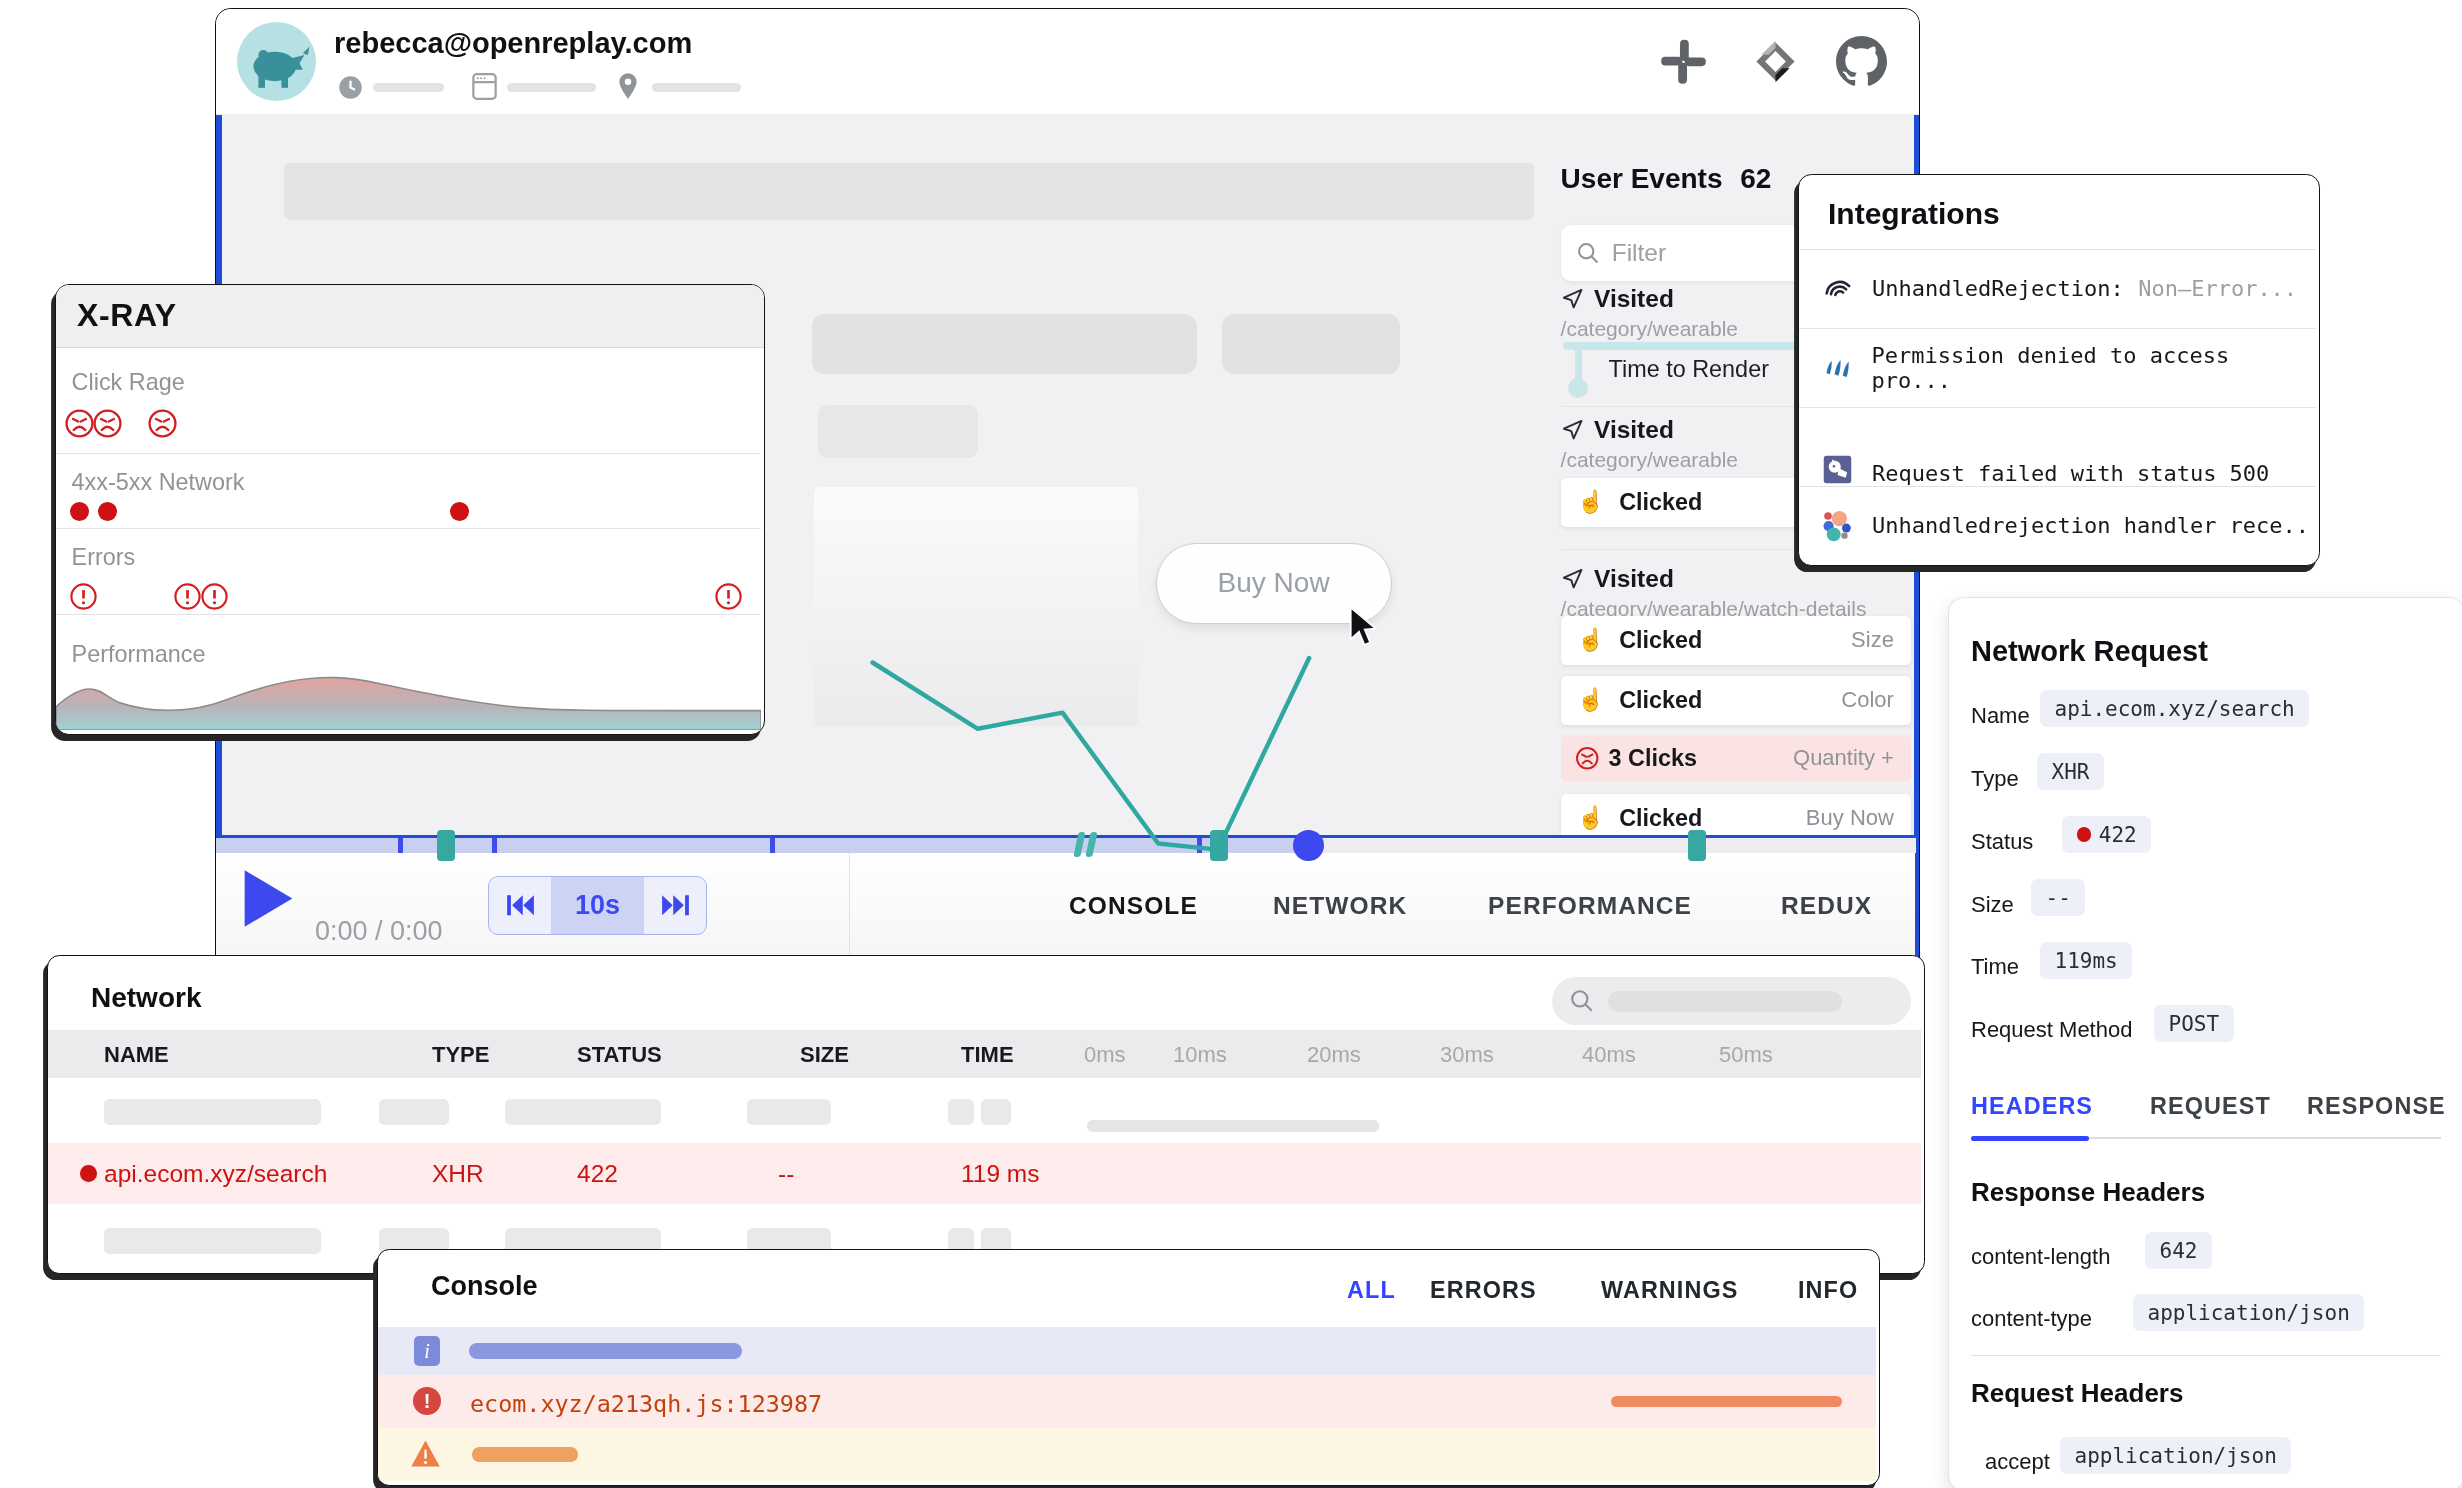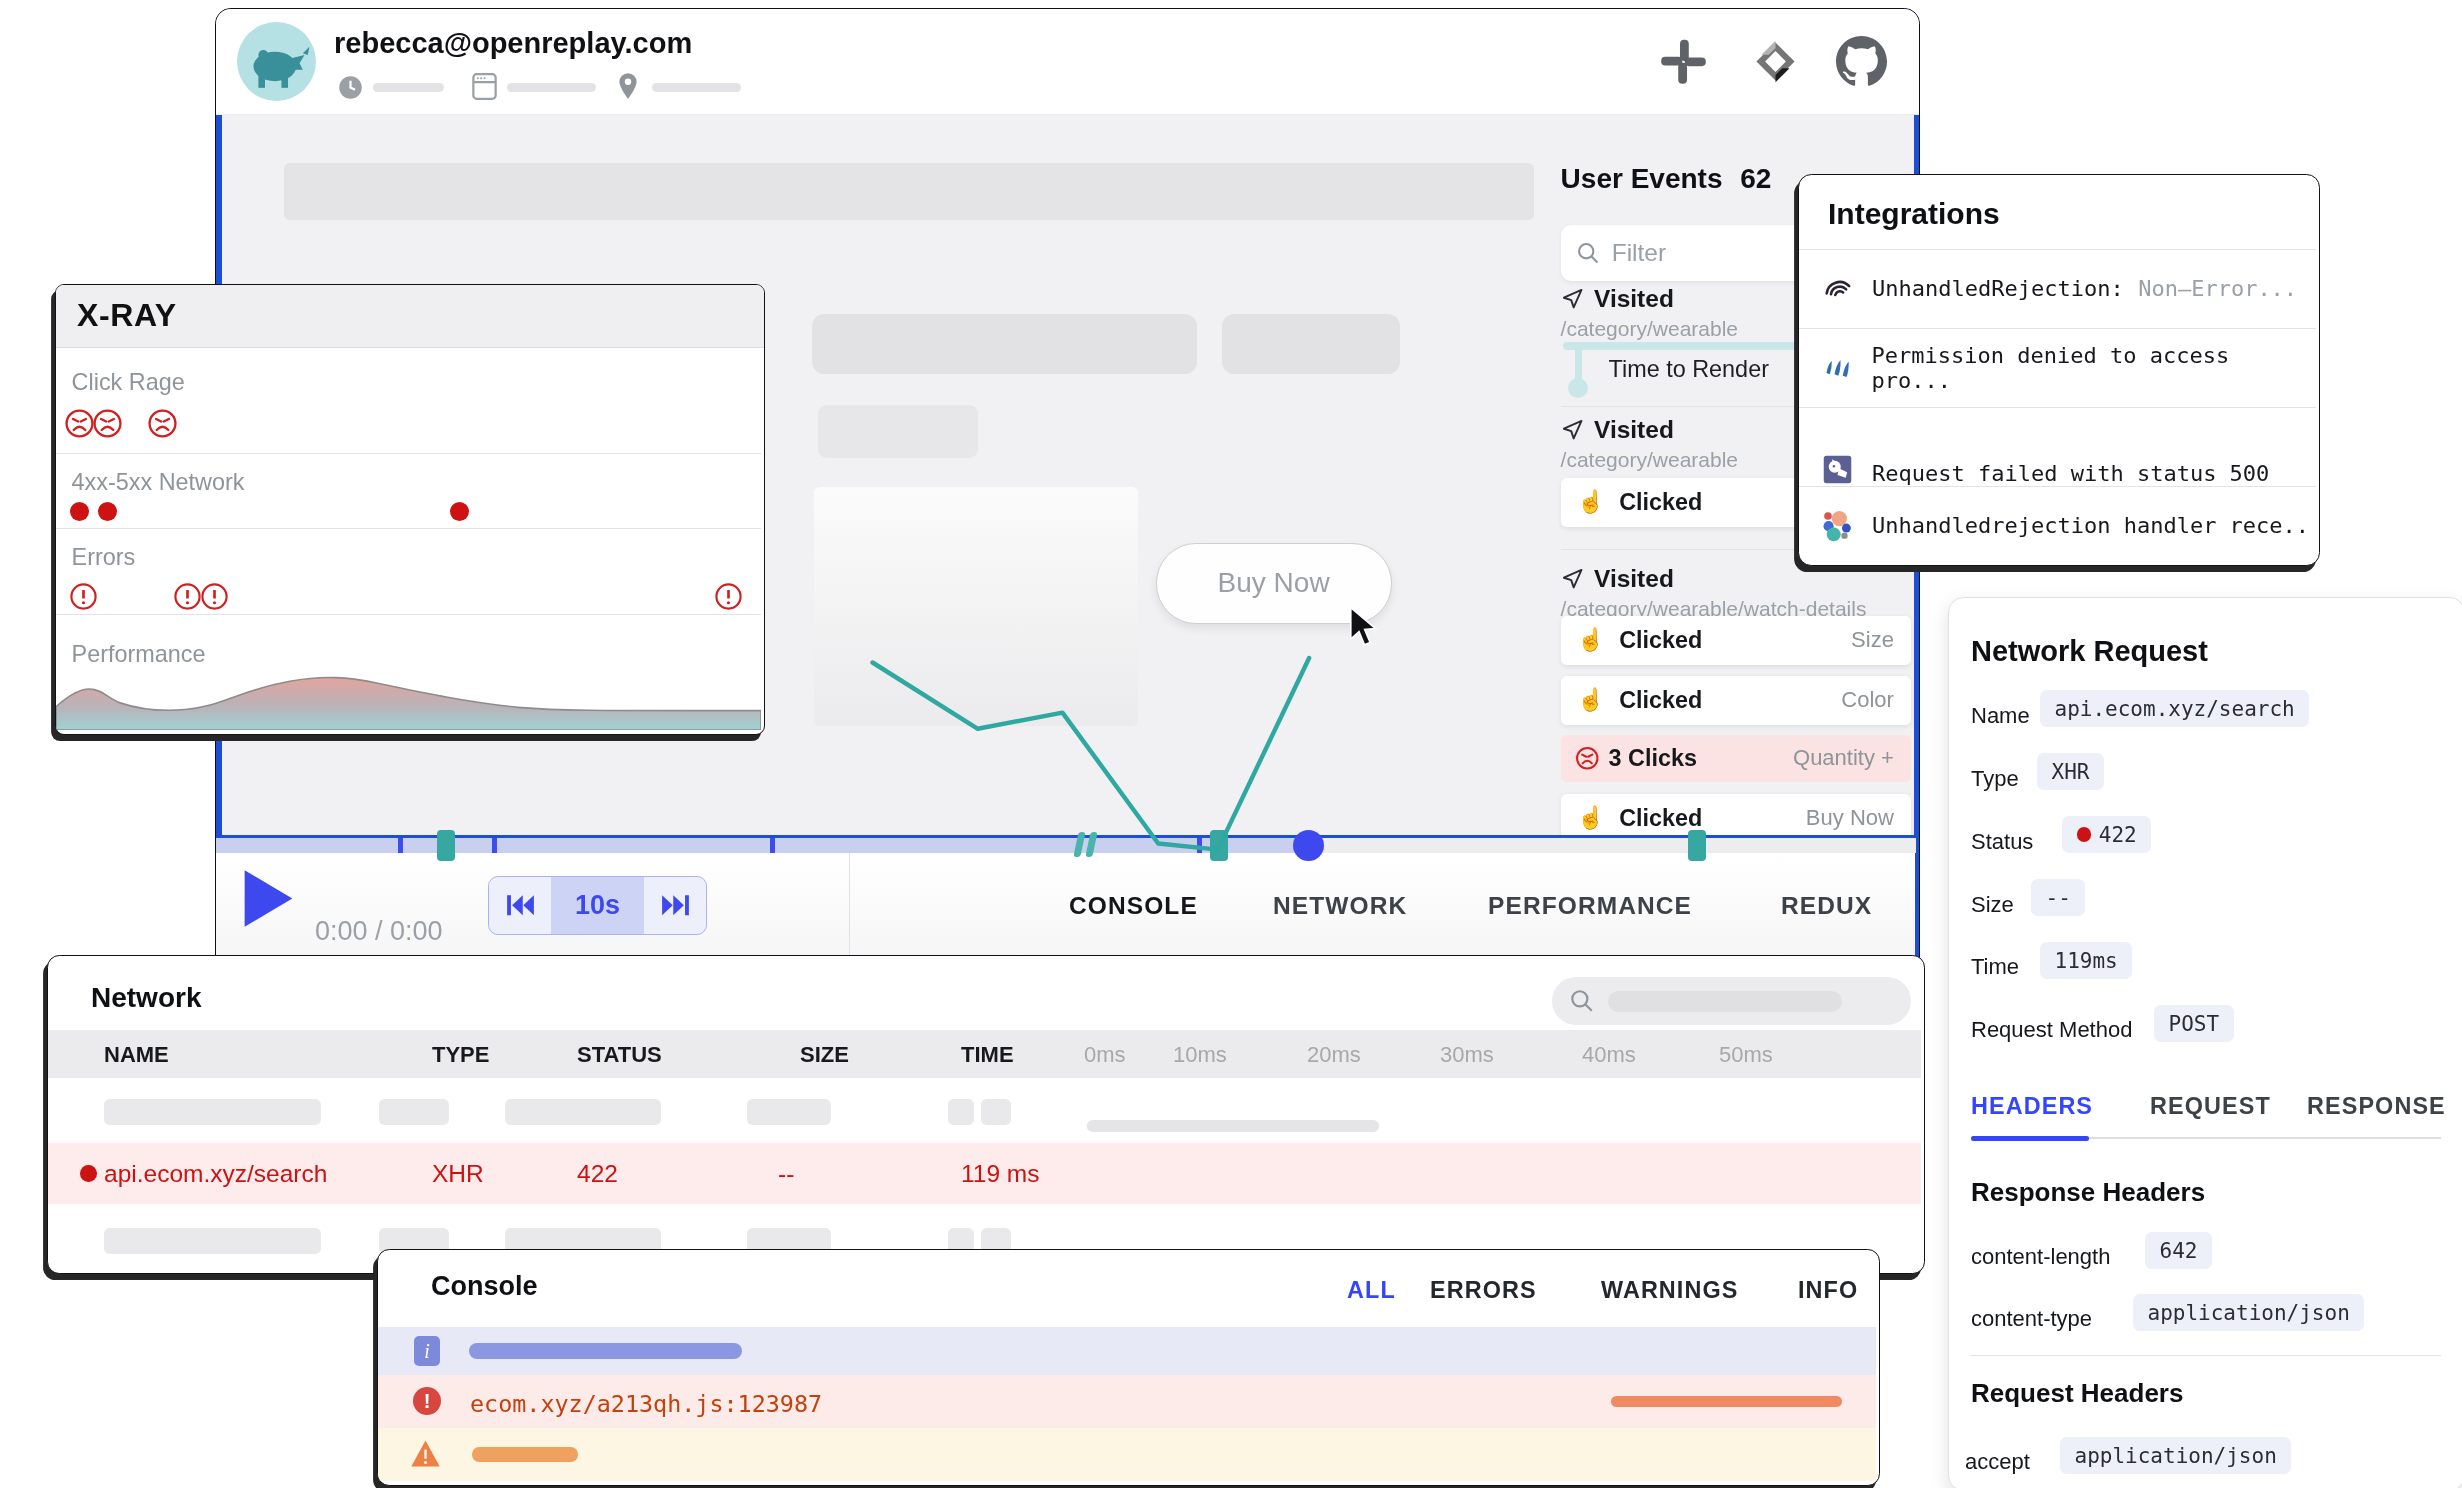--- a/index.html
+++ b/index.html
@@ -213,21 +213,21 @@
 
     <div class="abs" style="left:633px;top:0;width:1.1px;height:104px;background:#e2e2e6;"></div>
 
     <div class="abs tabtxt" style="left:853px;top:39px;font-weight:800;color:#14161a;">CONSOLE</div>
     <div class="abs tabtxt" style="left:1057px;top:39px;font-weight:600;color:#3c4248;">NETWORK</div>
     <div class="abs tabtxt" style="left:1272px;top:39px;font-weight:600;color:#3c4248;">PERFORMANCE</div>
     <div class="abs tabtxt" style="left:1565px;top:39px;font-weight:600;color:#3c4248;">REDUX</div>
   </div>
 </div>
 
-<div class="card hardshadow" style="left:55px;top:284px;width:708px;height:449px;border-radius:9px;z-index:6;overflow:hidden;">
+<div class="card hardshadow" style="left:55px;top:284px;width:708px;height:449px;border-radius:14px;z-index:6;overflow:hidden;">
   <div class="abs" style="left:0;top:0;width:100%;height:62px;background:#efeff1;border-bottom:1.1px solid #dcdcde;">
     <div class="abs" style="left:21px;top:12.3px;font-size:32px;font-weight:800;letter-spacing:0.6px;color:#111;">X-RAY</div>
   </div>
   <div class="abs lbl" style="left:15.6px;top:84px;font-size:23.4px;">Click Rage</div>
   <svg class="abs" style="left:7.8px;top:123px;" width="31" height="31" viewBox="0 0 24 24">
       <circle cx="12" cy="12" r="10" fill="none" stroke="#d21f1f" stroke-width="1.8"></circle>
       <path d="M7 8.5 l4 2 M17 8.5 l-4 2 M7.5 17 q4.5 -5 9 0" fill="none" stroke="#d21f1f" stroke-width="1.8" stroke-linecap="round"></path>
     </svg>
   <svg class="abs" style="left:36px;top:123px;" width="31" height="31" viewBox="0 0 24 24">
       <circle cx="12" cy="12" r="10" fill="none" stroke="#d21f1f" stroke-width="1.8"></circle>
@@ -381,21 +381,21 @@
       <span>642</span>
     </div>
   <div class="abs" style="left:22px;top:708px;font-size:22px;">content-type</div>
   <div class="abs pill" style="left:184px;top:696px;">
       <span>application/json</span>
     </div>
 
   <div class="divider" style="left:22px;top:757px;width:470px;"></div>
 
   <div class="abs" style="left:22px;top:780px;font-size:26px;font-weight:800;color:#0f1013;">Request Headers</div>
-  <div class="abs" style="left:16px;top:851px;font-size:22px;">accept</div>
+  <div class="abs" style="left:36px;top:851px;font-size:22px;">accept</div>
   <div class="abs pill" style="left:111px;top:839px;">
       <span>application/json</span>
     </div>
 </div>
 
 <div class="card hardshadow" style="left:47px;top:955px;width:1876px;height:317px;z-index:2;overflow:hidden;border-radius:12.3px;">
   <div class="abs" style="left:43px;top:26px;font-size:28px;font-weight:800;color:#0f1013;">Network</div>
   <div class="abs" style="left:1504px;top:21px;width:359px;height:48px;background:#ececee;border-radius:24px;display:flex;align-items:center;">
     <svg style="margin-left:16.7px;" width="26" height="26" viewBox="0 0 24 24">
       <circle cx="10" cy="10" r="7" fill="none" stroke="#8f949a" stroke-width="2"></circle>

